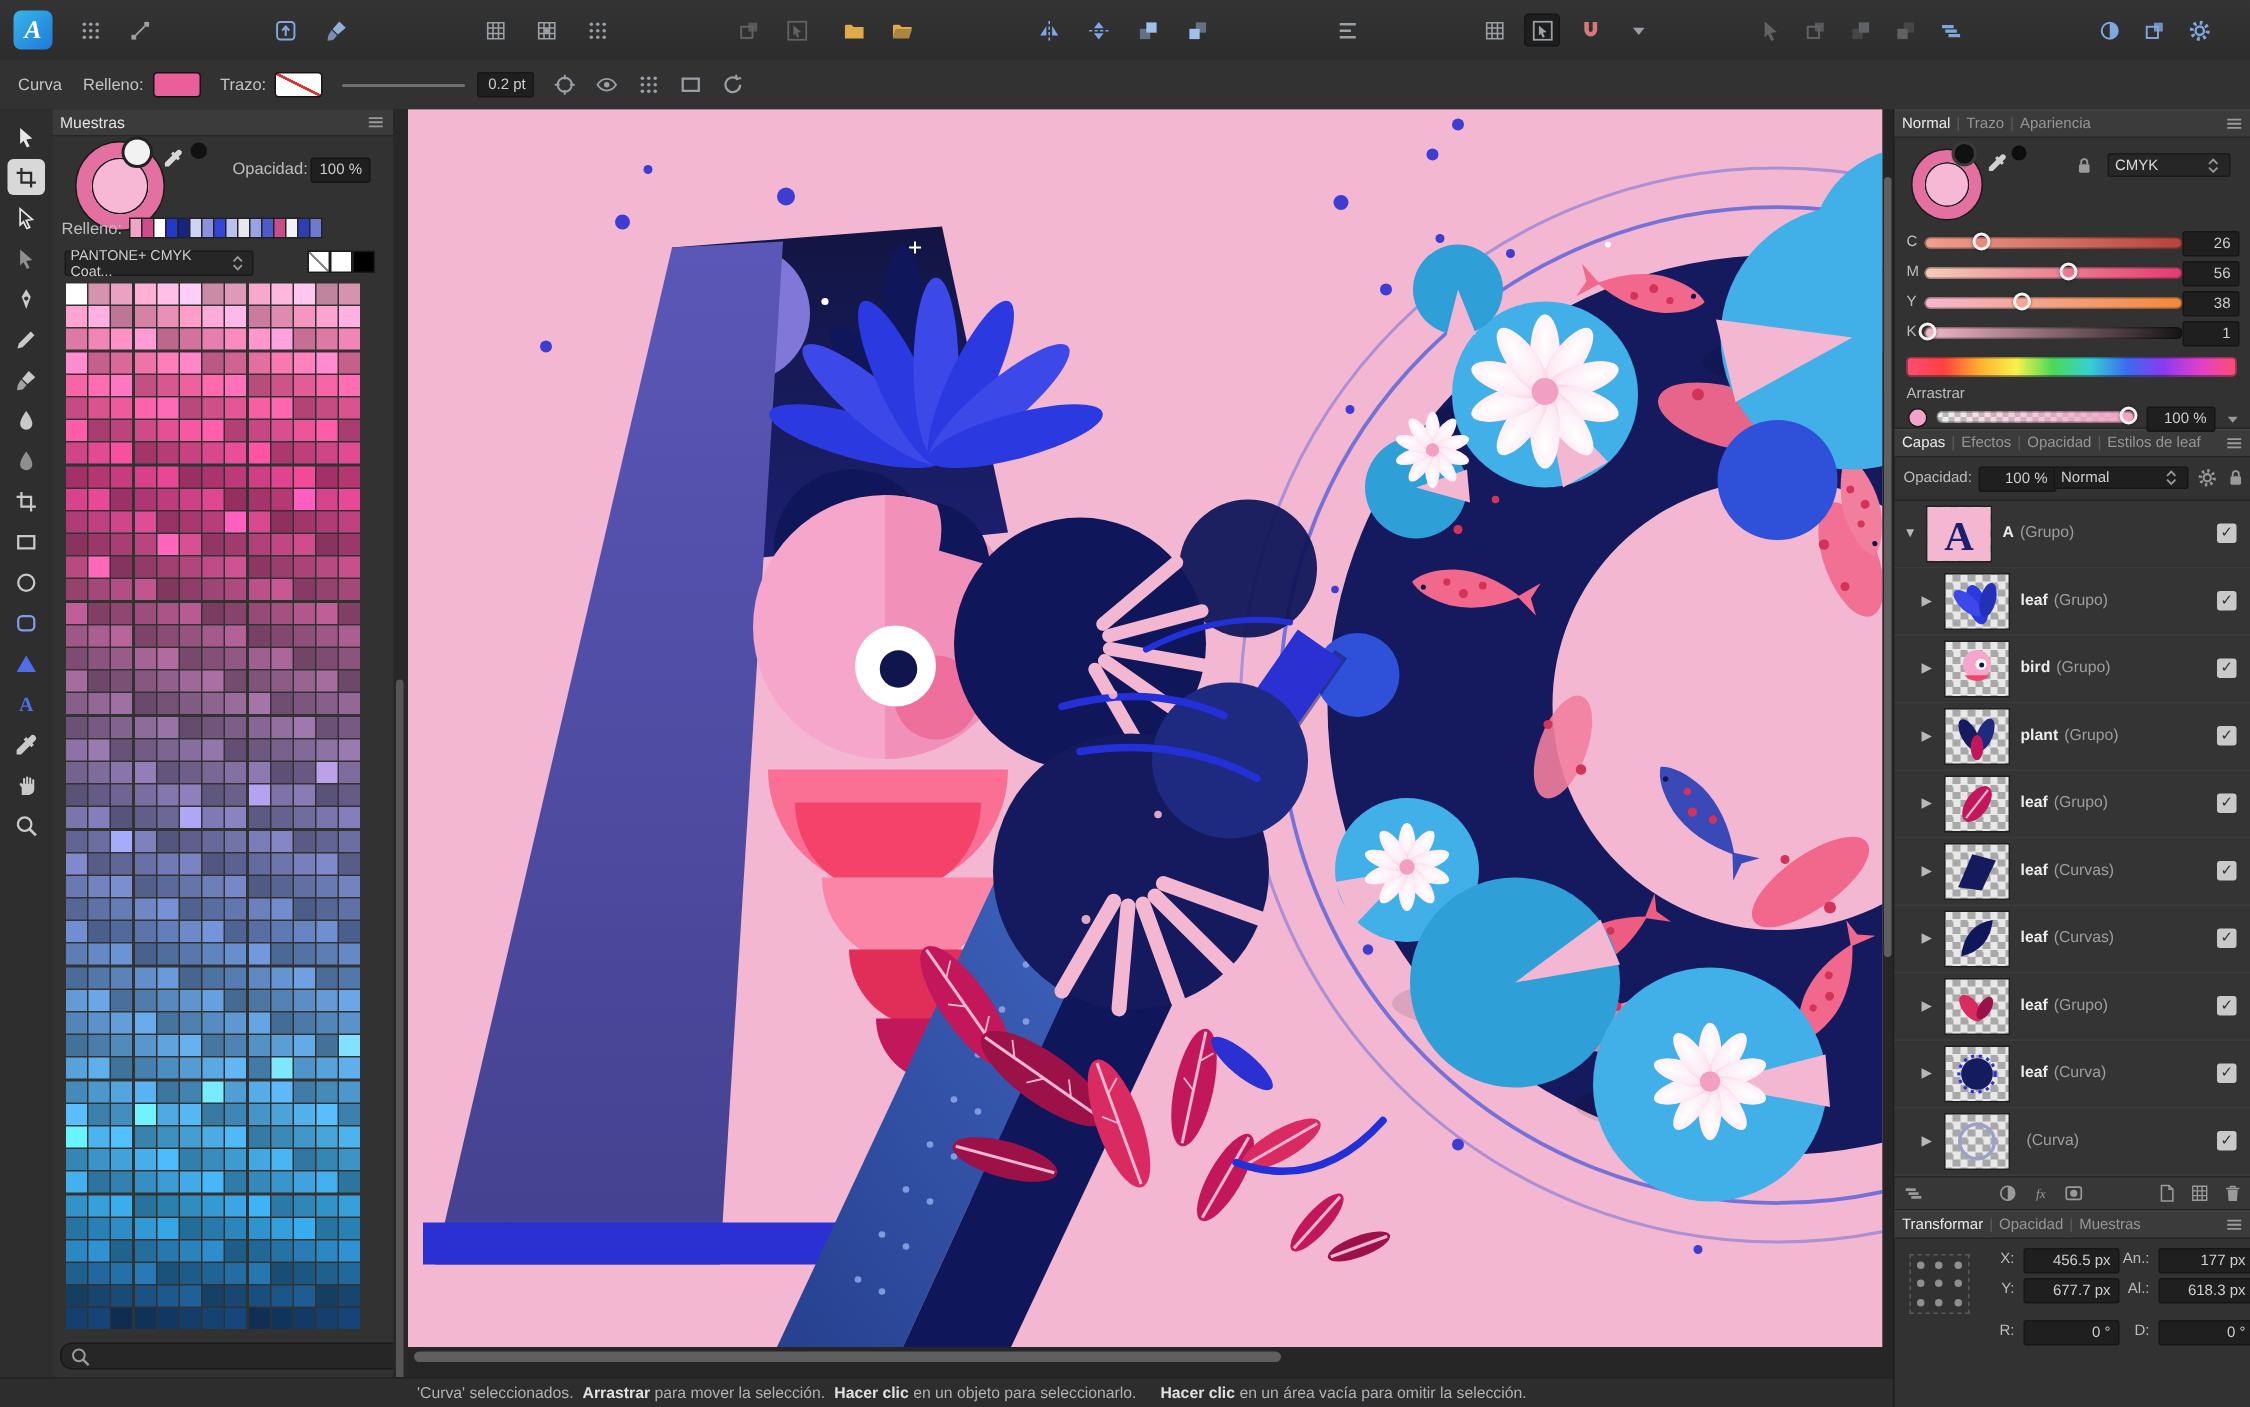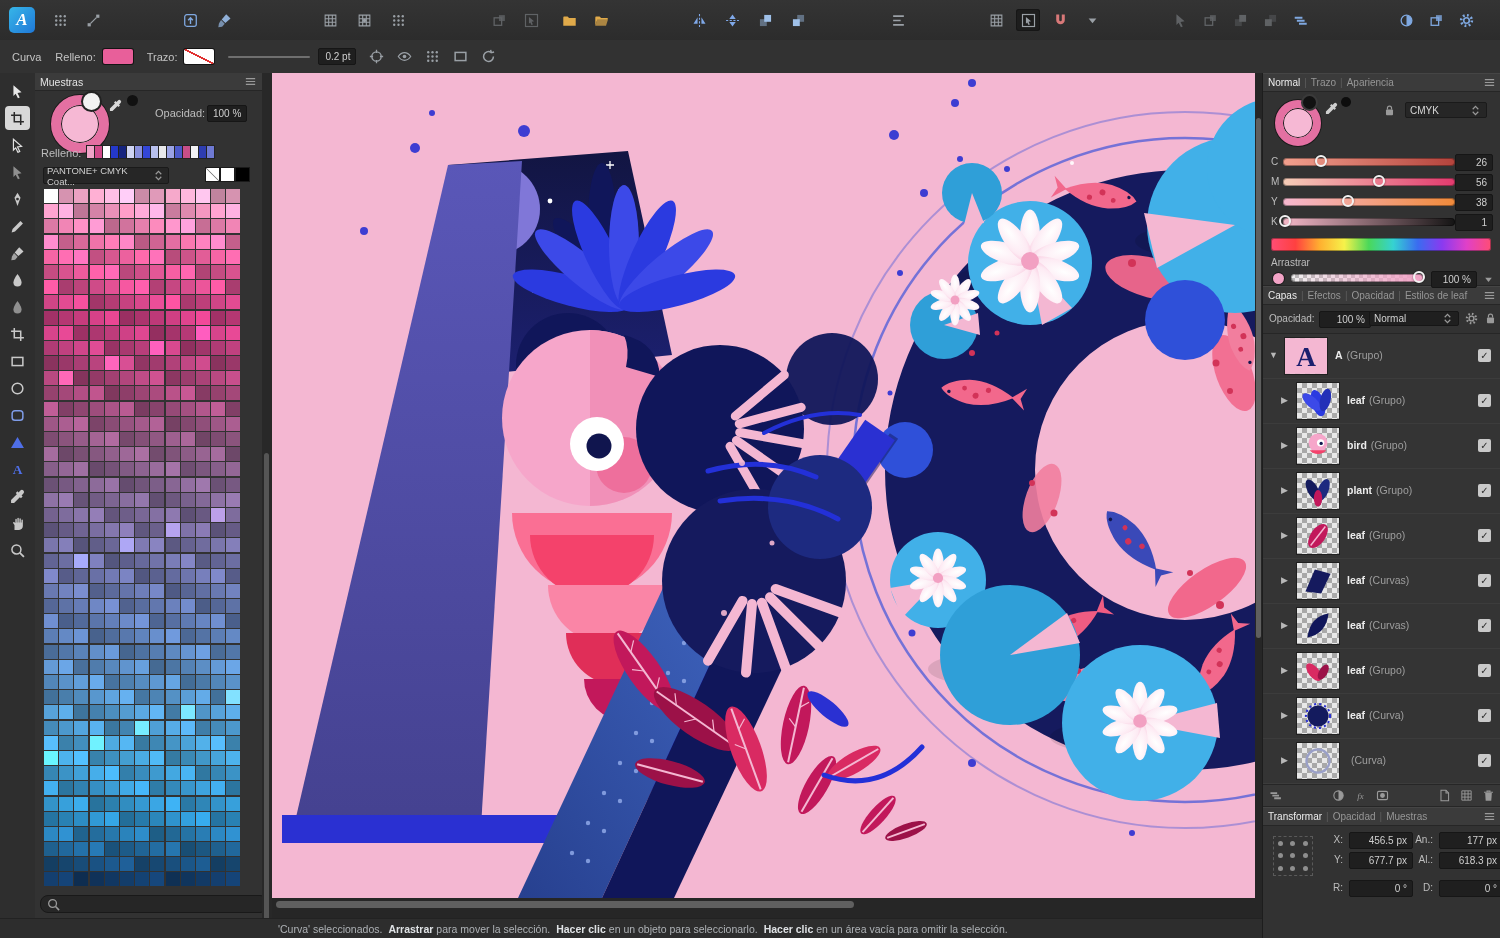--- a/index.html
+++ b/index.html
@@ -1749,17 +1749,17 @@
       <span class="tf-label" style="left:146px;top:56px">D:</span>
       <span class="valbox tf-box" style="left:176px;top:54px">0 °</span>
     </div>
   </div>
 
   <div id="status-bar">
       <span style="margin-right: 3px;">'Curva' seleccionados.</span>
       <b>Arrastrar</b>
       <span style="margin-right: 3px;">para mover la selección.</span>
       <b>Hacer clic</b>
-      <span style="margin-right: 3px;">en un objeto para seleccionarlo.</span>
+      <span style="margin-right: 13px;">en un objeto para seleccionarlo.</span>
       <b>Hacer clic</b>
       <span style="margin-right: 3px;">en un área vacía para omitir la selección.</span>
     </div>
 </div>
 
 </body></html>

